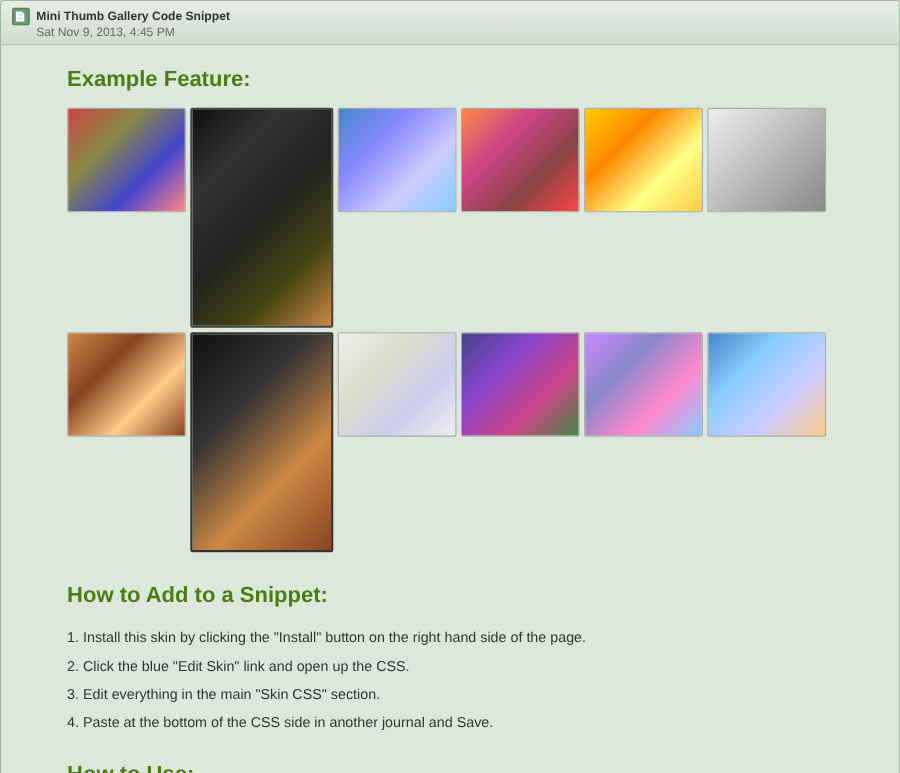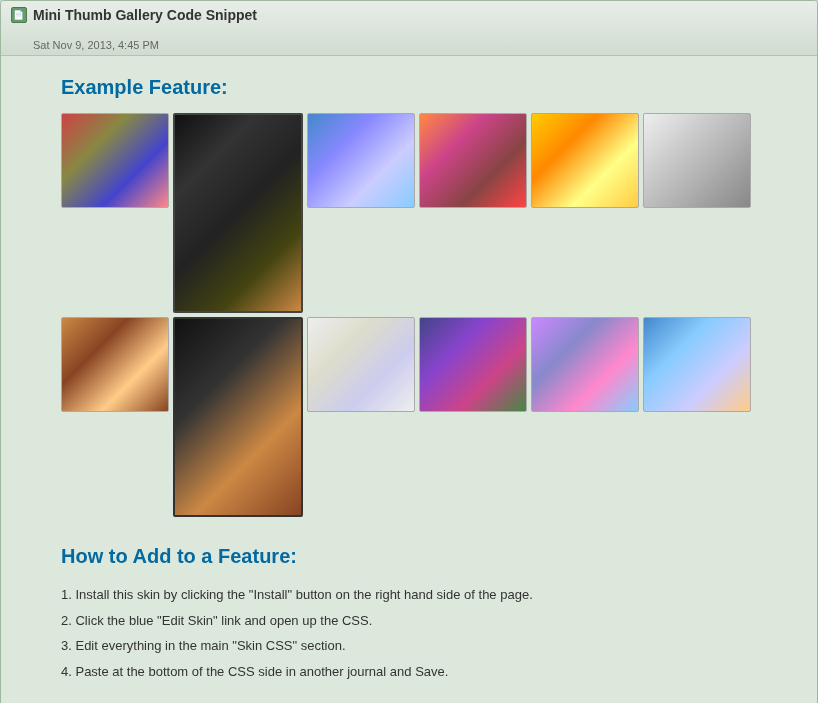--- a/index.html
+++ b/index.html
@@ -42,40 +42,40 @@
       display: flex;
       align-items: center;
       justify-content: center;
       font-size: 9px;
       color: white;
       border-radius: 2px;
       flex-shrink: 0;
     }
 
     .title-text {
-      font-size: 14px;
+      font-size: 11px;
       font-weight: bold;
       color: #333;
     }
 
     .subtitle-text {
       font-size: 11px;
       color: #666;
       margin-left: 22px;
-      margin-top: 16px;
+      margin-top: 1px;
     }
 
     .content {
       padding: 20px 60px 20px 60px;
     }
 
     .section-title {
       font-size: 20px;
       font-weight: bold;
-      color: #0369a1;
+      color: #4d7c0f;
       margin-bottom: 14px;
     }
 
     .gallery {
       display: flex;
       flex-wrap: wrap;
       gap: 4px;
       margin-bottom: 28px;
     }
 
@@ -155,21 +155,21 @@
       <div class="thumb t5"></div>
       <div class="thumb t6"></div>
       <div class="thumb t7"></div>
       <div class="thumb t8 large"></div>
       <div class="thumb t9"></div>
       <div class="thumb t10"></div>
       <div class="thumb t11"></div>
       <div class="thumb t12"></div>
     </div>
 
-    <div class="section-title">How to Add to a Feature:</div>
+    <div class="section-title">How to Add to a Snippet:</div>
     <div class="instructions">
       <ol>
         <li data-num="1">Install this skin by clicking the "Install" button on the right hand side of the page.</li>
         <li data-num="2">Click the blue "Edit Skin" link and open up the CSS.</li>
         <li data-num="3">Edit everything in the main "Skin CSS" section.</li>
         <li data-num="4">Paste at the bottom of the CSS side in another journal and Save.</li>
       </ol>
     </div>
 
     <div class="section-title">How to Use:</div>

